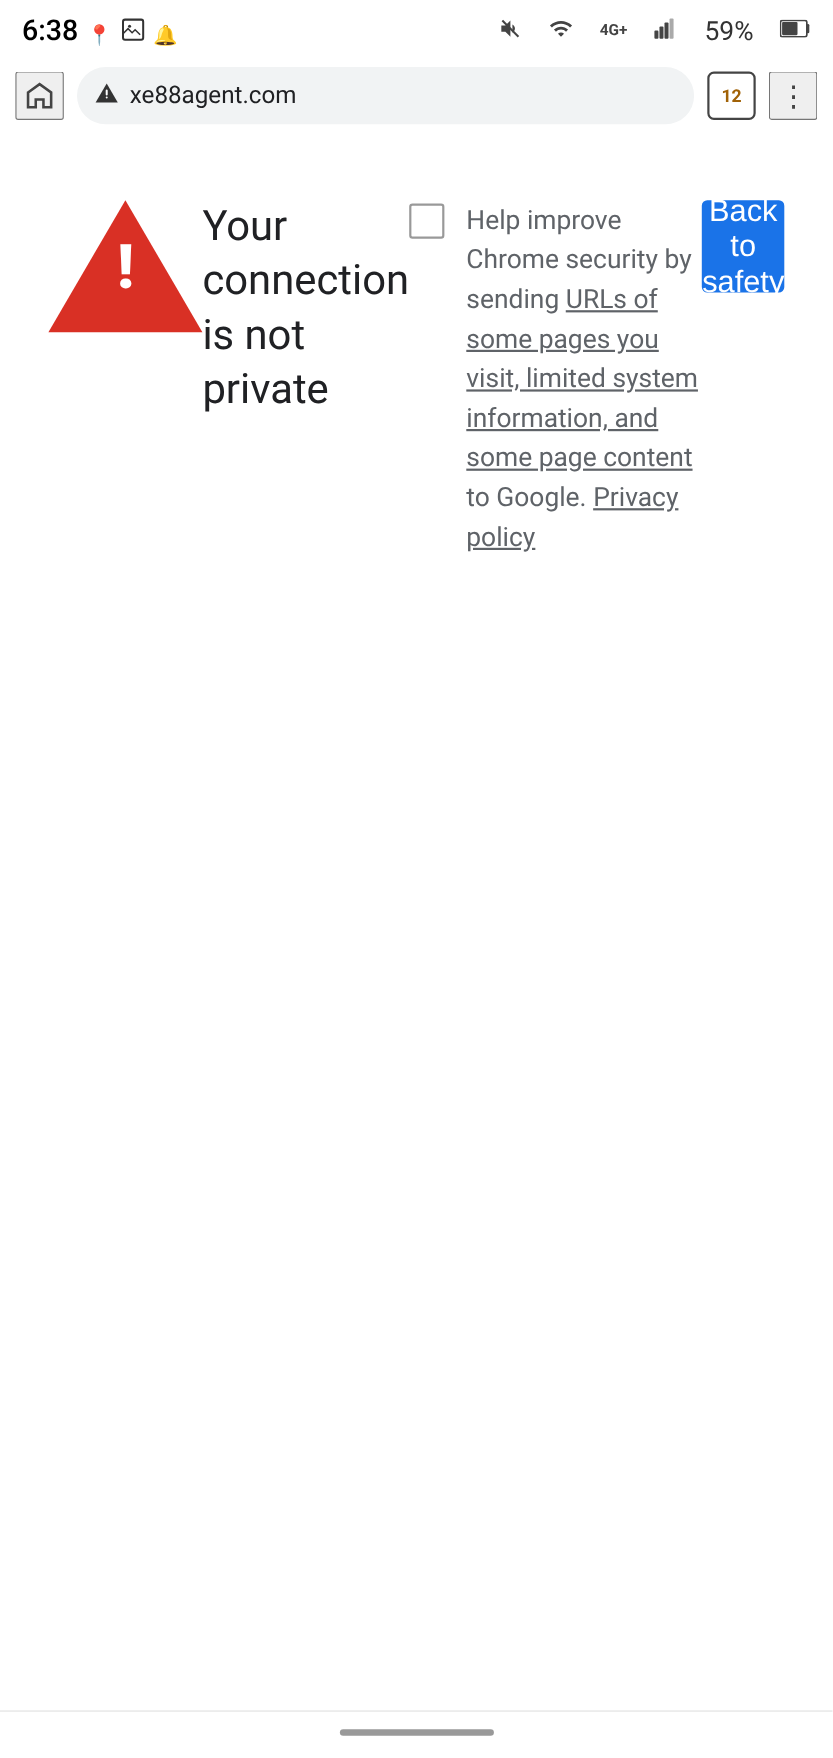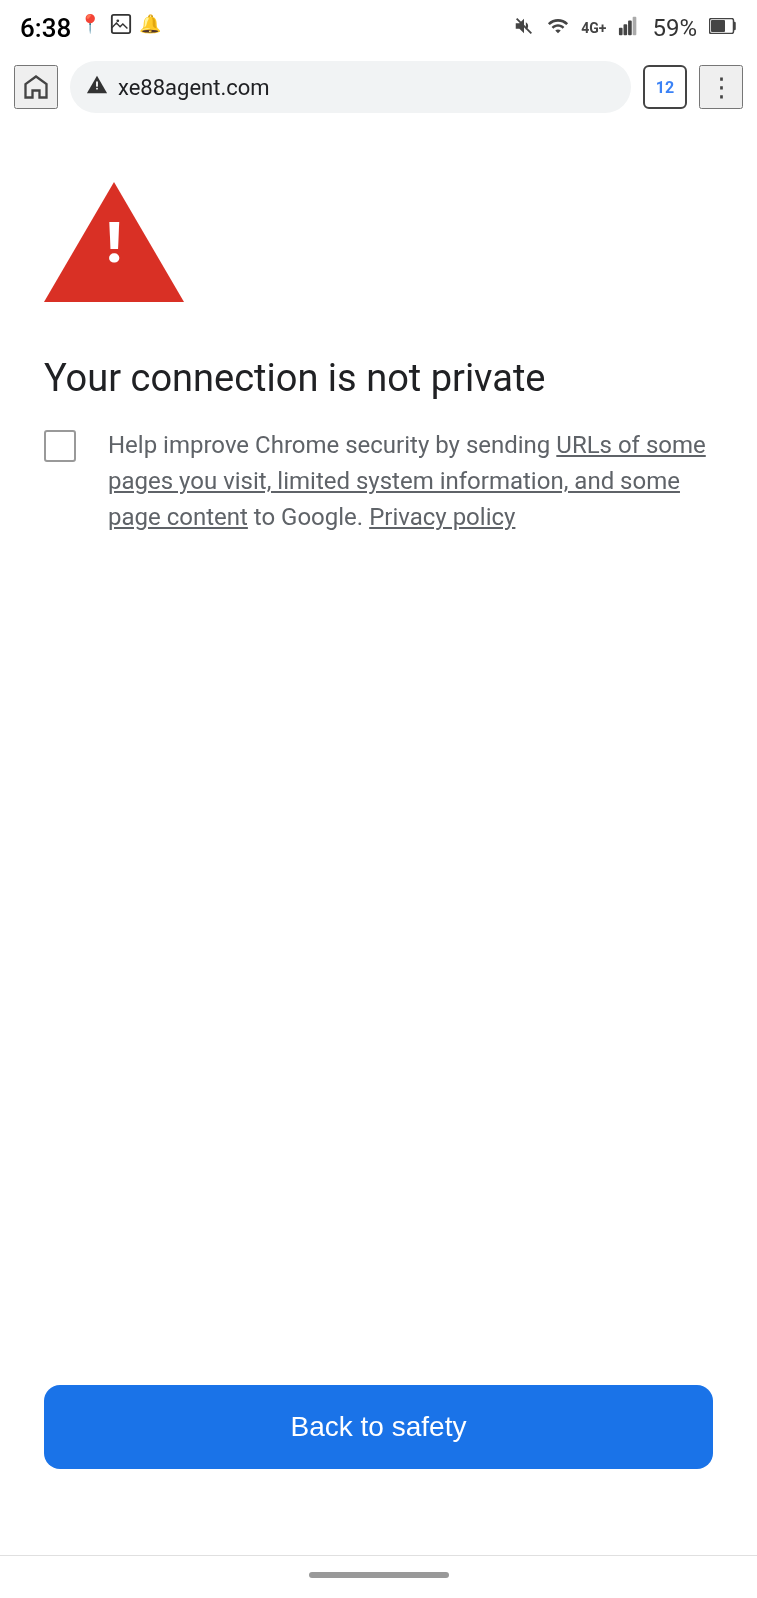--- a/index.html
+++ b/index.html
@@ -23,39 +23,39 @@
       display: flex;
       justify-content: space-between;
       align-items: center;
       padding: 10px 20px 6px 20px;
       background: #ffffff;
       height: 52px;
     }
 
     .status-left {
       display: flex;
-      align-items: flex-start;
+      align-items: flex-end;
       gap: 8px;
     }
 
     .status-time {
       font-size: 26px;
       font-weight: 500;
       color: #000;
     }
 
     .status-icon {
       font-size: 18px;
       color: #333;
     }
 
     .status-right {
       display: flex;
       align-items: center;
-      gap: 12px;
+      gap: 24px;
     }
 
     .status-right-icon {
       font-size: 16px;
       color: #444;
     }
 
     .battery-text {
       font-size: 24px;
       color: #333;
@@ -116,21 +116,21 @@
       align-items: center;
       justify-content: center;
       border: 2.5px solid #444;
       border-radius: 6px;
       flex-shrink: 0;
     }
 
     .tabs-count {
       font-size: 16px;
       font-weight: 700;
-      color: #3b82f6;
+      color: #a16207;
       text-align: center;
     }
 
     .menu-btn {
       width: 44px;
       height: 44px;
       display: flex;
       align-items: center;
       justify-content: center;
       flex-shrink: 0;
@@ -141,21 +141,21 @@
       color: #444;
       letter-spacing: -1px;
       line-height: 1;
     }
 
     
     .main-content {
       flex: 1;
       padding: 60px 44px 40px 44px;
       display: flex;
-      flex-direction: column;
+      flex-direction: row;
     }
 
     
     .warning-icon-container {
       margin-bottom: 48px;
     }
 
     .warning-triangle-large {
       width: 0;
       height: 0;
@@ -211,21 +211,21 @@
       font-size: 22px;
       color: #5f6368;
       margin-bottom: 40px;
       font-family: monospace;
     }
 
     
     .checkbox-area {
       display: flex;
       align-items: flex-start;
-      gap: 32px;
+      gap: 20px;
       margin-bottom: 36px;
     }
 
     .checkbox-box {
       width: 32px;
       height: 32px;
       border: 2px solid #999;
       border-radius: 3px;
       flex-shrink: 0;
       margin-top: 3px;
@@ -252,21 +252,21 @@
     
     .bottom-buttons {
       padding: 0 0 30px 0;
     }
 
     .back-to-safety-btn {
       width: 100%;
       height: 84px;
       background: #1a73e8;
       border: none;
-      border-radius: 16px;
+      border-radius: 5px;
       color: #ffffff;
       font-size: 28px;
       font-weight: 500;
       cursor: pointer;
       display: flex;
       align-items: center;
       justify-content: center;
       margin-bottom: 16px;
     }
 

